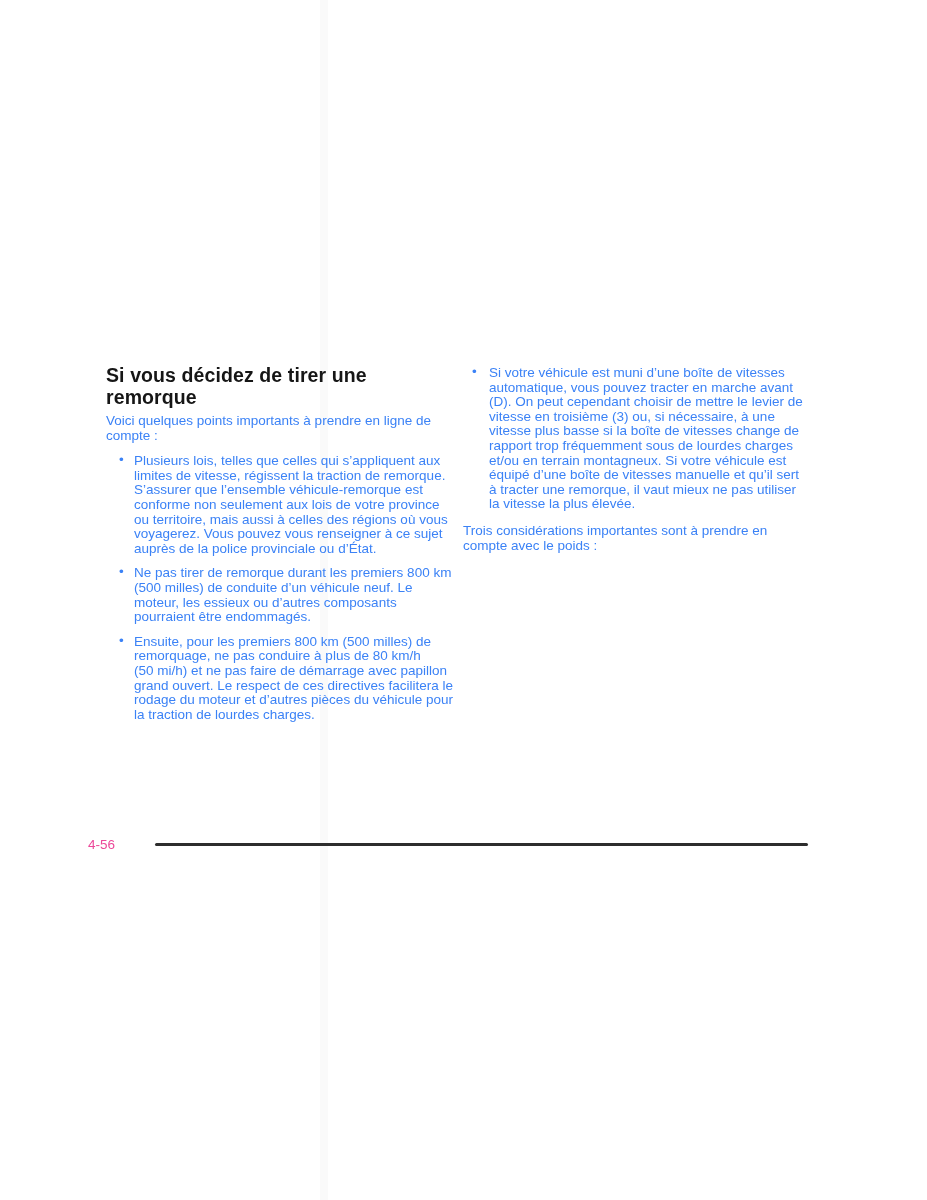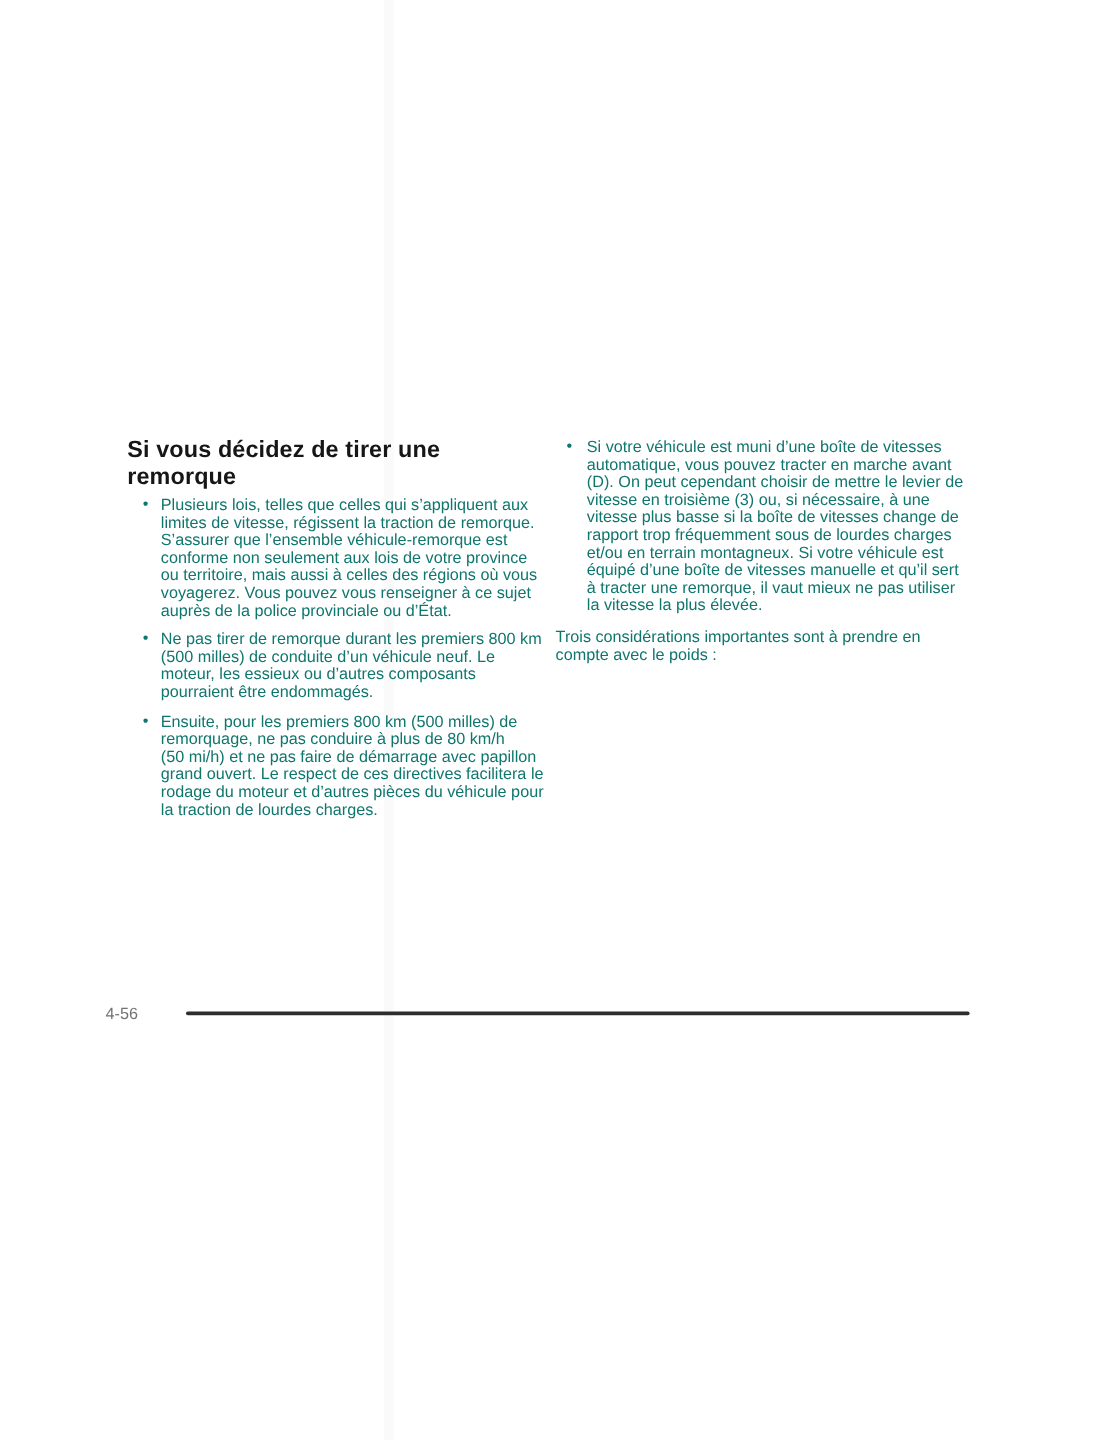--- a/index.html
+++ b/index.html
@@ -43,21 +43,21 @@
     margin: 0 0 6px 0;
     font-size: 19.5px;
     line-height: 22px;
     font-weight: bold;
     letter-spacing: 0.1px;
     color: #161616;
   }
   .body-text {
     font-size: 13.5px;
     line-height: 14.6px;
-    color: #0f766e;
+    color: #3b82f6;
   }
   p.intro {
     margin: 0 0 11px 0;
   }
   p.para {
     margin: 12px 0 10px 0;
   }
   ul.bullets {
     list-style: none;
     margin: 0;
@@ -82,41 +82,42 @@
   }
   ul.weights > li {
     margin-bottom: 8px;
   }
   .pagenum {
     position: absolute;
     left: 88px;
     top: 838px;
     font-size: 13.5px;
     line-height: 14px;
-    color: #737373;
+    color: #ec4899;
   }
   .footer-rule {
     position: absolute;
     left: 155px;
     top: 843px;
     width: 653px;
     height: 3px;
     background: #2d2d2d;
     border-radius: 2px;
   }
 </style>
 </head>
 <body>
 
 <div class="page">
 
   <div class="seam"></div>
 
   <div class="col col-left">
     <h1 class="title">Si vous décidez de tirer une remorque</h1>
+    <p class="intro body-text">Voici quelques points importants à prendre en ligne de compte&nbsp;:</p>
     <ul class="bullets body-text">
       <li>Plusieurs lois, telles que celles qui s’appliquent aux limites de vitesse, régissent la traction de remorque. S’assurer que l’ensemble véhicule-remorque est conforme non seulement aux lois de votre province ou territoire, mais aussi à celles des régions où vous voyagerez. Vous pouvez vous renseigner à ce sujet auprès de la police provinciale ou d’État.</li>
       <li>Ne pas tirer de remorque durant les premiers 800&nbsp;km (500 milles) de conduite d’un véhicule neuf. Le moteur, les essieux ou d’autres composants pourraient être endommagés.</li>
       <li>Ensuite, pour les premiers 800&nbsp;km (500 milles) de remorquage, ne pas conduire à plus de 80&nbsp;km/h (50&nbsp;mi/h) et ne pas faire de démarrage avec papillon grand ouvert. Le respect de ces directives facilitera le rodage du moteur et d’autres pièces du véhicule pour la traction de lourdes charges.</li>
     </ul>
   </div>
 
   <div class="col col-right">
     <ul class="bullets body-text">
       <li>Si votre véhicule est muni d’une boîte de vitesses automatique, vous pouvez tracter en marche avant (D). On peut cependant choisir de mettre le levier de vitesse en troisième (3) ou, si nécessaire, à une vitesse plus basse si la boîte de vitesses change de rapport trop fréquemment sous de lourdes charges et/ou en terrain montagneux. Si votre véhicule est équipé d’une boîte de vitesses manuelle et qu’il sert à tracter une remorque, il vaut mieux ne pas utiliser la vitesse la plus élevée.</li>

